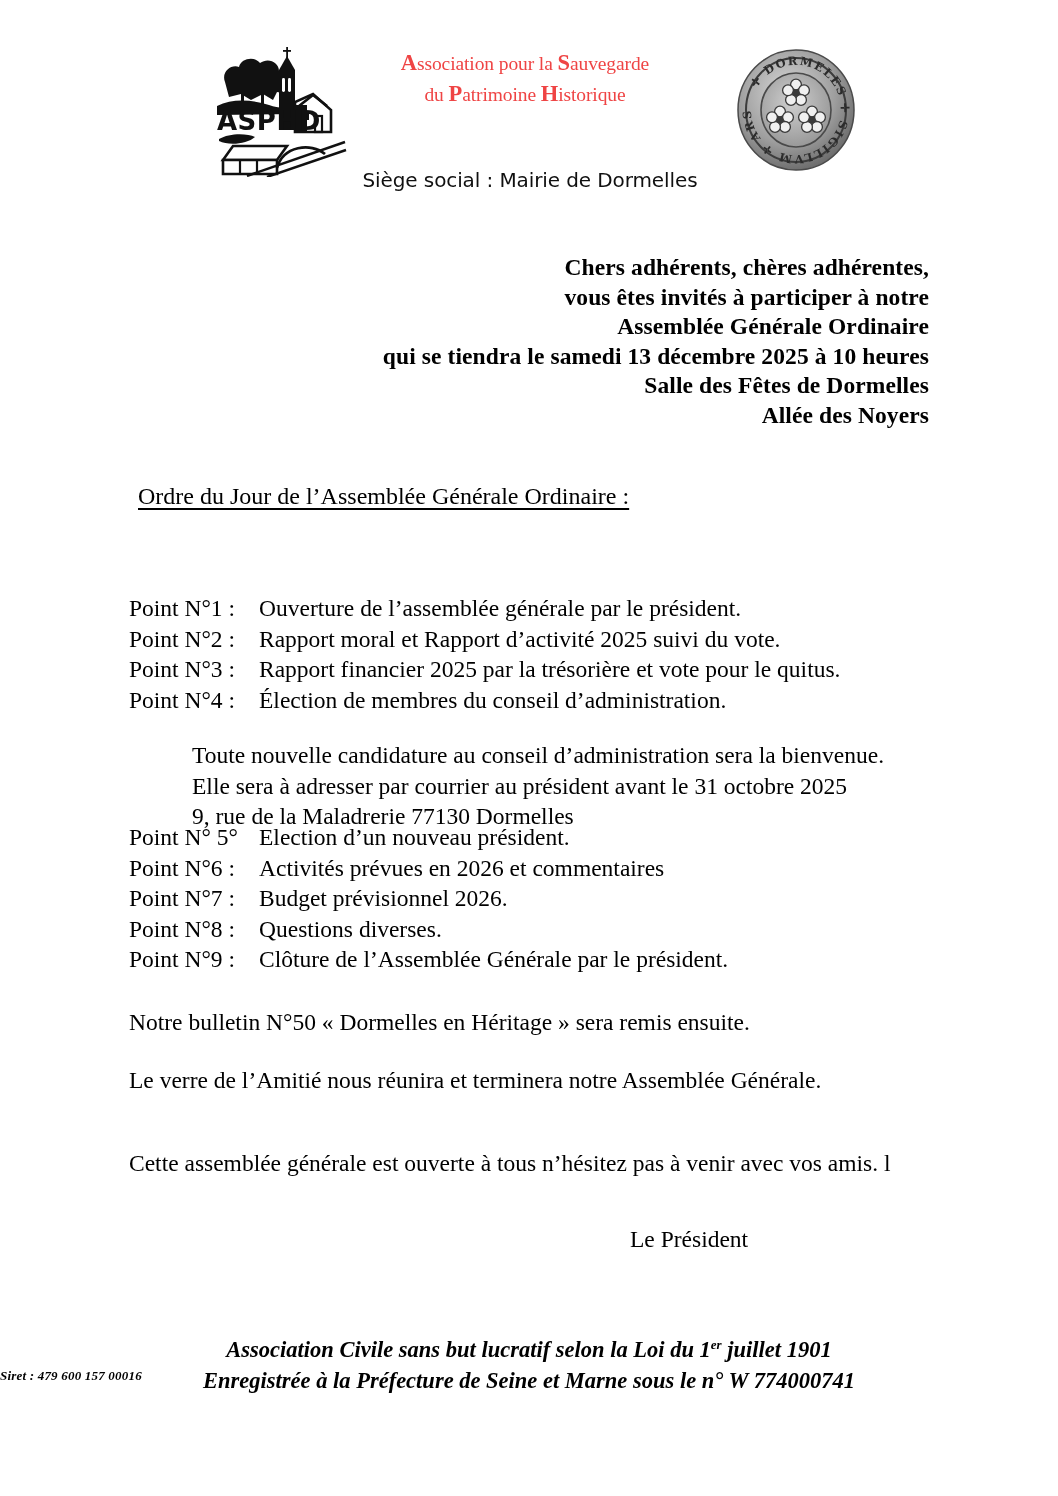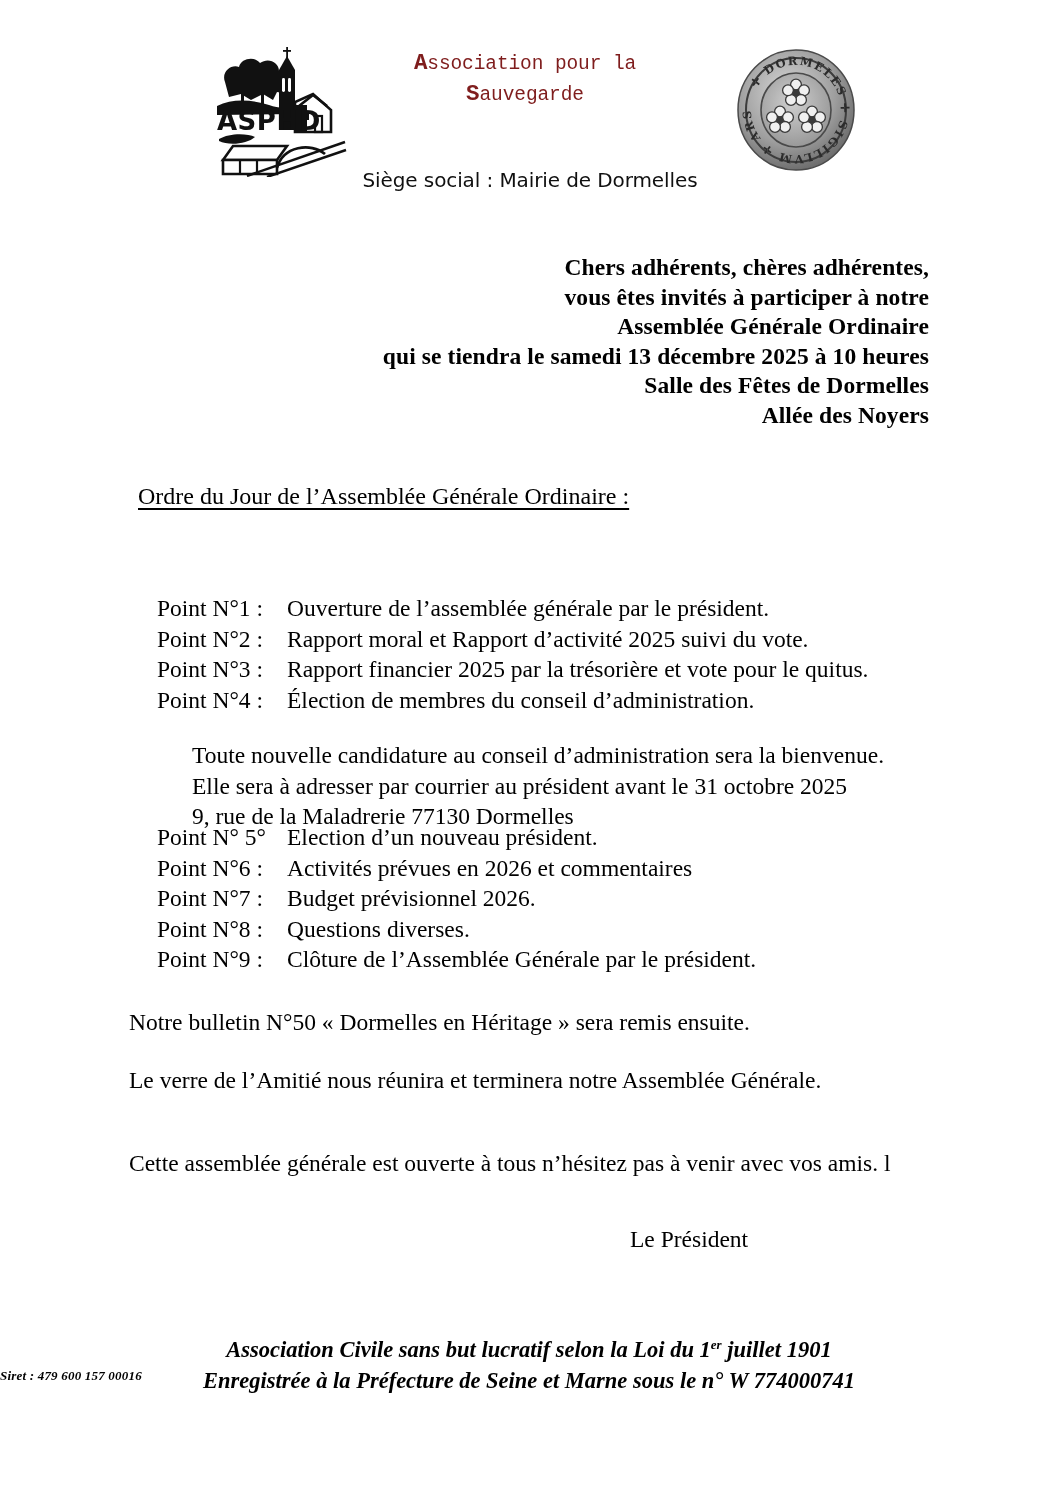--- a/index.html
+++ b/index.html
@@ -28,26 +28,26 @@
     left: 203px; top: 42px;
     width: 145px; height: 135px;
   }
   .logo-asphd svg { display: block; width: 145px; height: 135px; }
 
   .org-title {
     position: absolute;
     left: 360px; top: 48px;
     width: 330px;
     text-align: center;
-    font-family: Liberation Mono, monospace;
+    font-family: Liberation Serif, serif;
     font-size: 19.5px;
     line-height: 30px;
     font-weight: 600;
     letter-spacing: -0.1px;
-    color: #7f1d1d;
+    color: #ef4444;
   }
   .org-title .ini {
     font-size: 22.5px;
     font-weight: 700;
   }
   .org-title .lite { font-weight: 400; }
 
   .siege {
     position: absolute;
     left: 330px; top: 168px;
@@ -103,21 +103,20 @@
   .points-b { top: 822px; }
 
   .point-row {
     display: flex;
     white-space: nowrap;
   }
   .point-label {
     display: inline-block;
     width: 130px;
     flex: 0 0 130px;
-    margin-left: 28px;
   }
   .point-text { display: inline-block; }
 
   .note-block {
     position: absolute;
     left: 192px; top: 740px;
     width: 800px;
     font-size: 23.5px;
     line-height: 30.5px;
   }
@@ -216,20 +215,23 @@
       <path d="M74 126 C80 104 108 100 122 112" fill="none" stroke="#111" stroke-width="2.8"></path>
 
       <line x1="44" y1="134" x2="142" y2="100" stroke="#111" stroke-width="2.4"></line>
       <line x1="64" y1="135" x2="143" y2="108" stroke="#111" stroke-width="2.4"></line>
     </svg>
   </div>
 
   <div class="org-title">
     <div>
       <span class="ini">A</span><span class="lite">ssociation pour la </span><span class="ini">S</span><span class="lite">auvegarde</span>
+    </div>
+    <div>
+      <span class="lite">du </span><span class="ini">P</span><span class="lite">atrimoine </span><span class="ini">H</span><span class="lite">istorique</span>
     </div>
   </div>
 
   <div class="siege">Siège social : Mairie de Dormelles</div>
 
   <div class="logo-seal">
     <svg viewBox="0 0 126 128" xmlns="http://www.w3.org/2000/svg">
       <defs>
         <radialGradient id="sealg" cx="42%" cy="36%" r="72%">
           <stop offset="0%" stop-color="#d8d8d8"></stop>

